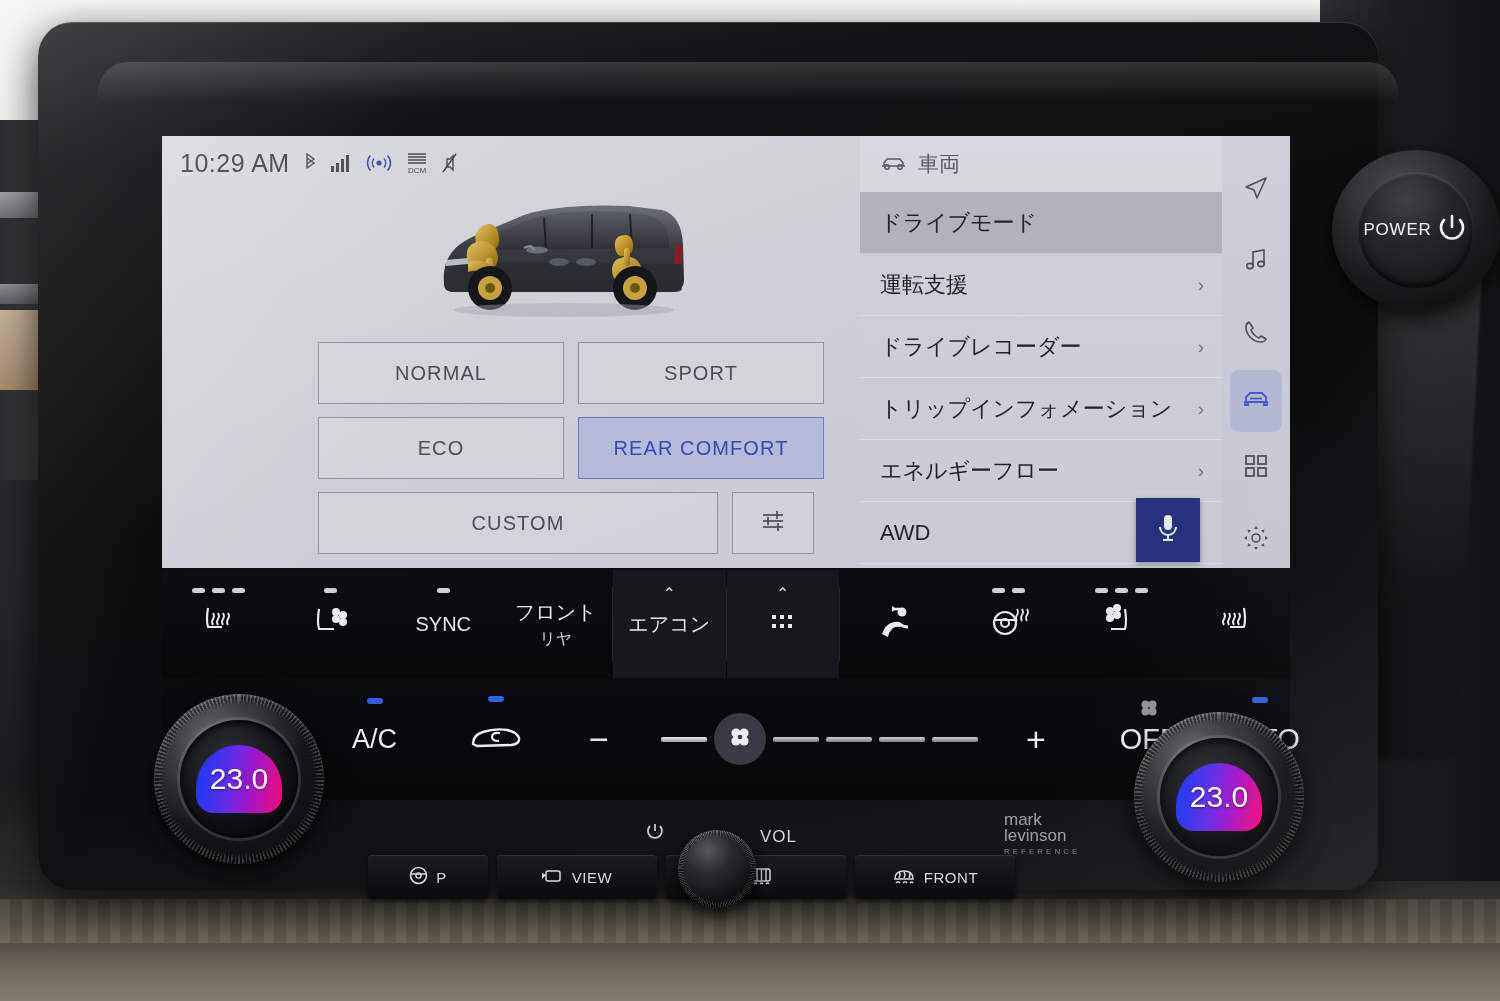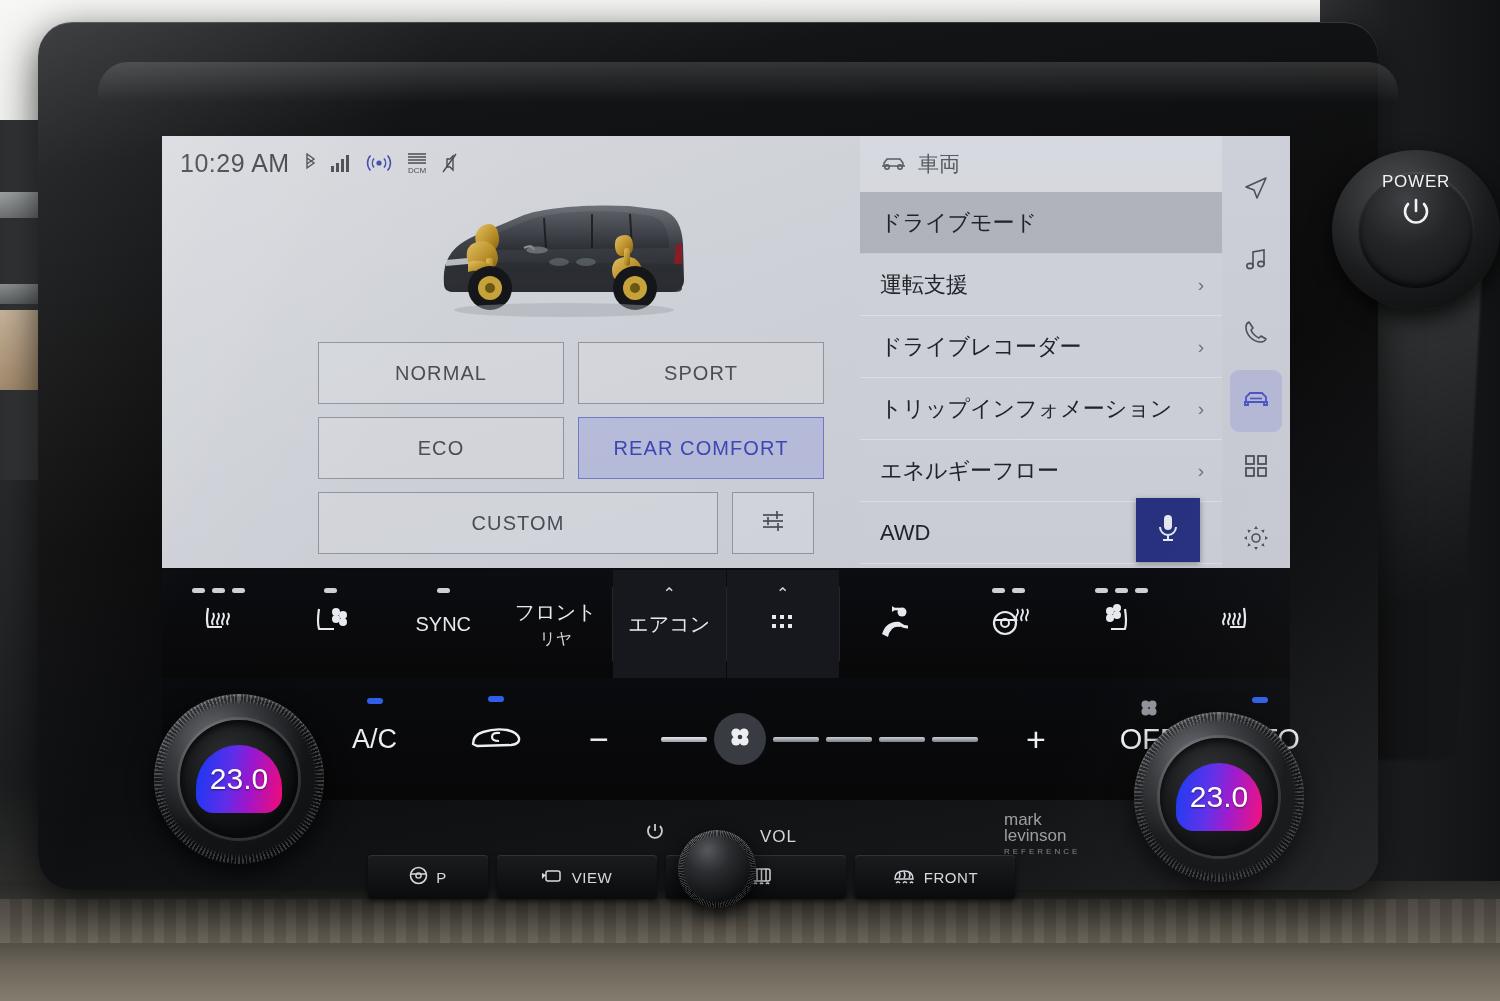--- a/index.html
+++ b/index.html
@@ -175,21 +175,21 @@
 
   
   #startbtn { position:absolute; left:1332px; top:150px; width:168px; height:160px; }
   #startring { position:absolute; inset:0; border-radius:50%;
     background: radial-gradient(circle at 40% 26%, #4a4c4f, #1a1b1c 58%, #0a0a0b 100%);
     box-shadow: 0 8px 22px rgba(0,0,0,.8); }
   #startface { position:absolute; left:26px; top:22px; width:116px; height:116px;
     border-radius:50%;
     background: radial-gradient(circle at 42% 24%, #3f4144 0%, #232527 42%, #111213 100%);
     box-shadow: inset 0 2px 3px rgba(255,255,255,.20), inset 0 -3px 7px rgba(0,0,0,.8);
-    display:flex; flex-direction:column; align-items:center; justify-content:flex-start;
+    display:flex; flex-direction:row; align-items:center; justify-content:center;
     gap:3px; color:#f0f2f4; font-size:17px; letter-spacing:.8px; }
 
   
   #glare { position:absolute; left:124px; top:114px; width:1128px; height:432px;
     background:linear-gradient(118deg, rgba(255,255,255,.11) 0%, rgba(255,255,255,0) 30%);
     pointer-events:none; }
   #bezelglow{ position:absolute; left:60px; top:40px; width:1300px; height:40px;
     background:linear-gradient(180deg, rgba(255,255,255,.14), rgba(255,255,255,0));
     border-radius:30px 30px 0 0; pointer-events:none; }
 </style>

